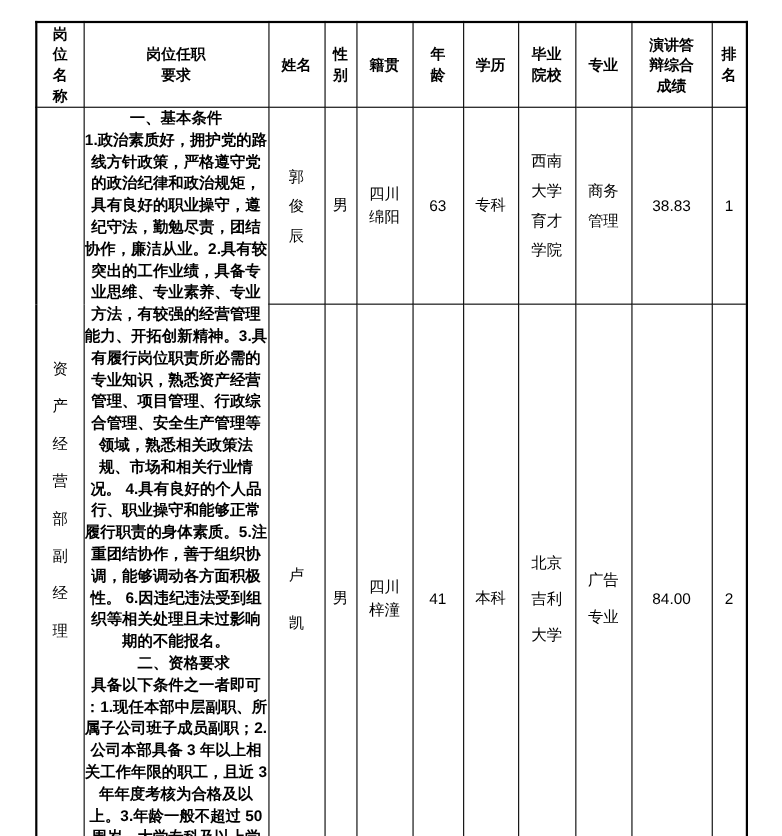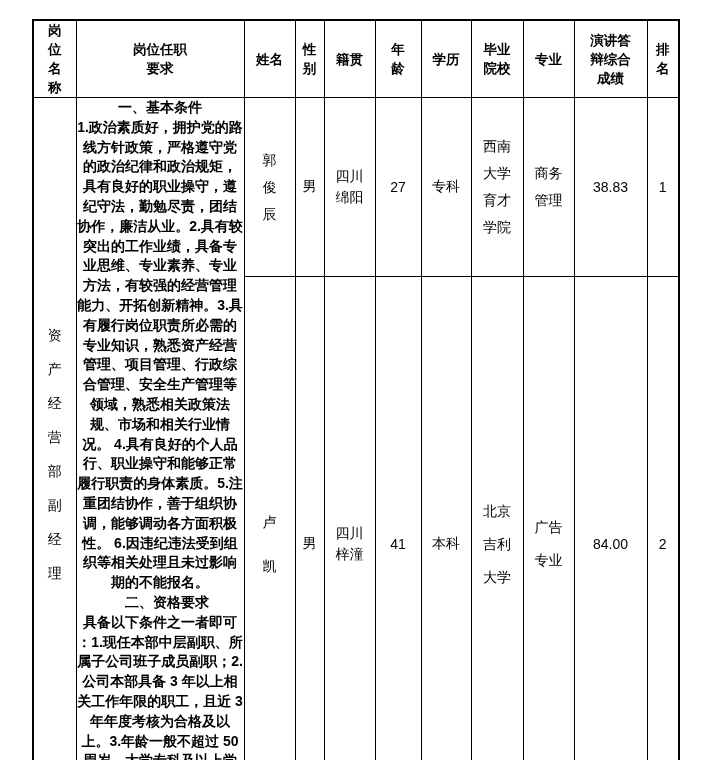--- a/index.html
+++ b/index.html
@@ -122,21 +122,21 @@
         <td rowspan="2" class="req-cell">一、基本条件
 1.政治素质好，拥护党的路线方针政策，严格遵守党的政治纪律和政治规矩，具有良好的职业操守，遵纪守法，勤勉尽责，团结协作，廉洁从业。2.具有较突出的工作业绩，具备专业思维、专业素养、专业方法，有较强的经营管理能力、开拓创新精神。3.具有履行岗位职责所必需的专业知识，熟悉资产经营管理、项目管理、行政综合管理、安全生产管理等领域，熟悉相关政策法规、市场和相关行业情况。 4.具有良好的个人品行、职业操守和能够正常履行职责的身体素质。5.注重团结协作，善于组织协调，能够调动各方面积极性。 6.因违纪违法受到组织等相关处理且未过影响期的不能报名。
 　二、资格要求
 具备以下条件之一者即可 ：1.现任本部中层副职、所属子公司班子成员副职；2.公司本部具备 3 年以上相关工作年限的职工，且近 3 年年度考核为合格及以上。3.年龄一般不超过 50 周岁，大学专科及以上学历或中级及以上专业技术职称。</td>
         <td class="lh-b">郭
 俊
 辰</td>
         <td>男</td>
         <td class="lh-a">四川
 绵阳</td>
-        <td>27</td>
+        <td>63</td>
         <td>专科</td>
         <td class="lh-b">西南
 大学
 育才
 学院</td>
         <td class="lh-b">商务
 管理</td>
         <td>38.83</td>
         <td>1</td>
       </tr>

